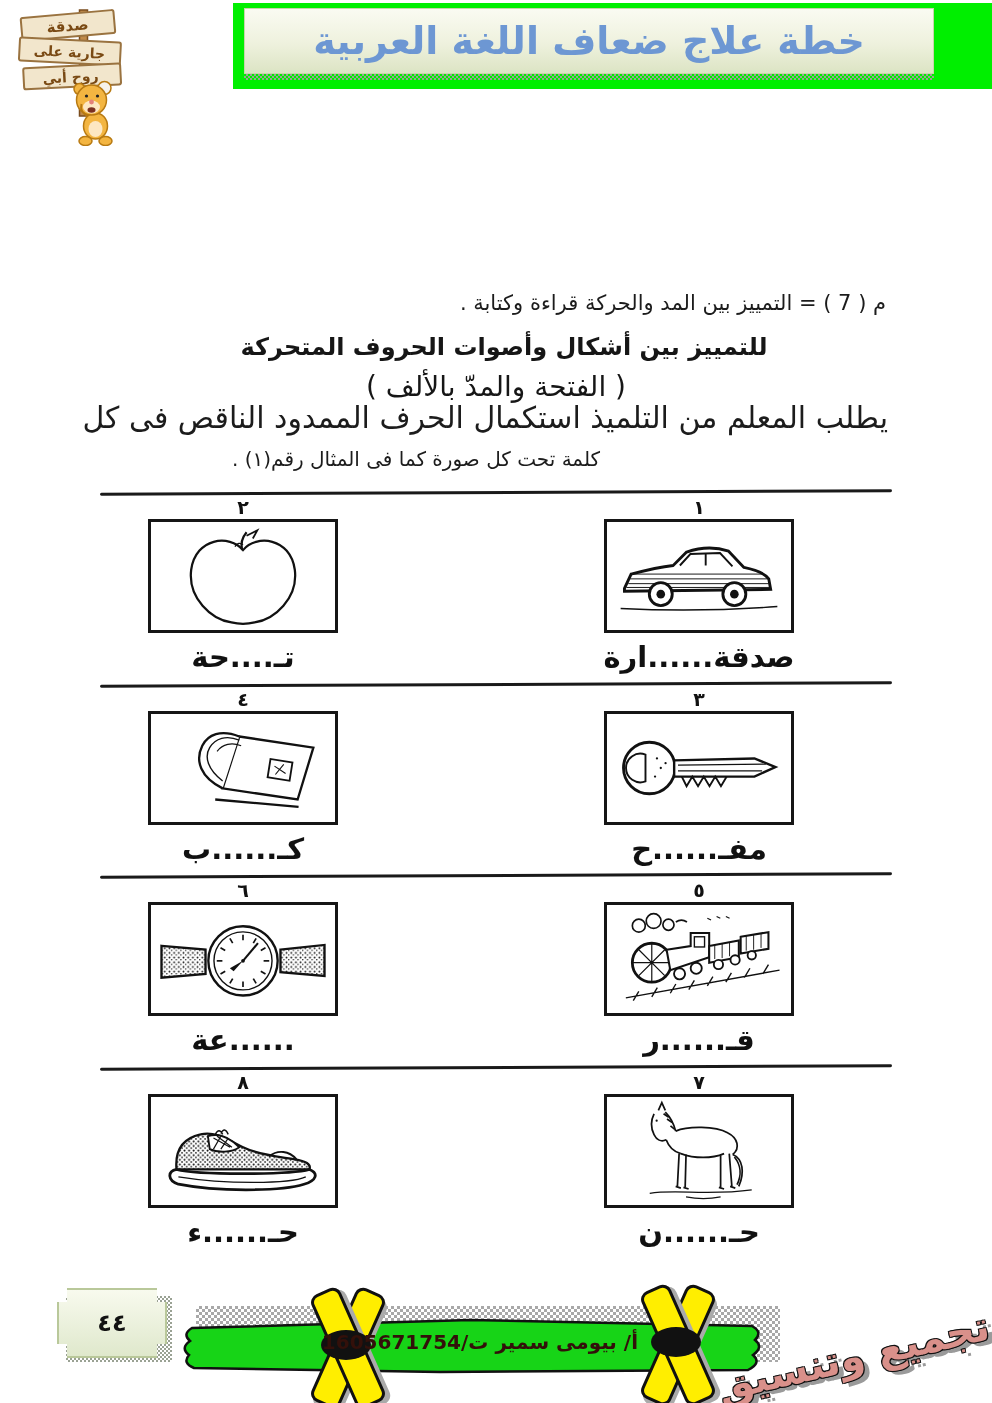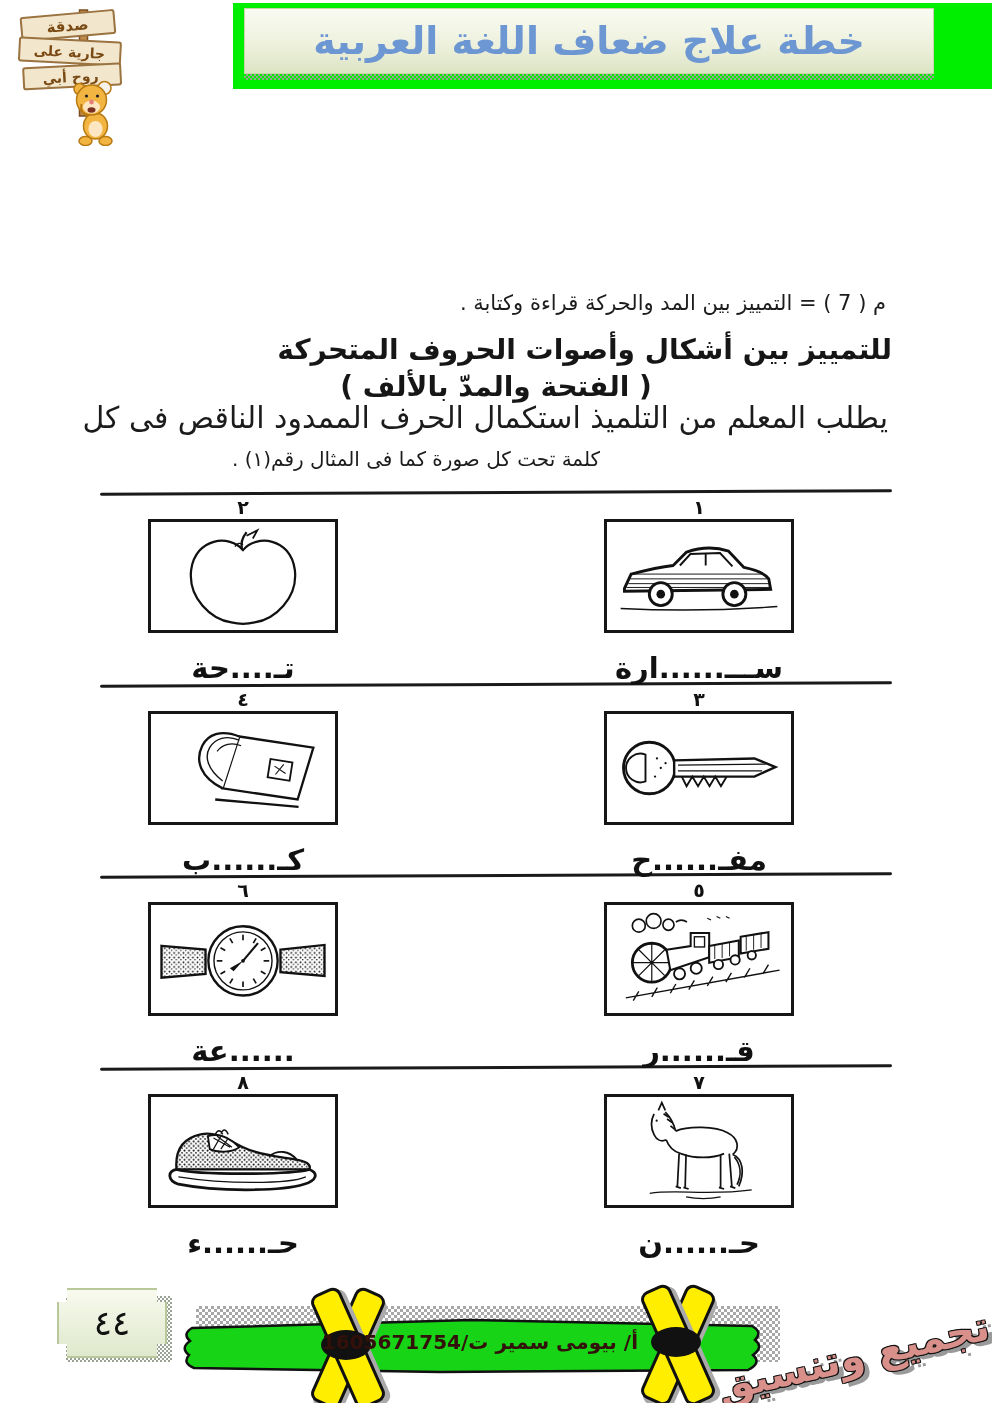--- a/index.html
+++ b/index.html
@@ -15,42 +15,42 @@
   .checker{background-image:linear-gradient(45deg,#9aa294 25%,transparent 25%,transparent 75%,#9aa294 75%),
     linear-gradient(45deg,#9aa294 25%,transparent 25%,transparent 75%,#9aa294 75%);
     background-size:4px 4px;background-position:0 0,2px 2px;}
   .header-dots{position:absolute;left:11px;top:71px;width:690px;height:6px;}
 
   .bear-sign{position:absolute;left:6px;top:4px;width:138px;height:142px;}
 
   
   .rtl{direction:rtl;}
   .objective-line{position:absolute;right:106px;top:291px;font-size:21px;color:#1c1c1c;white-space:nowrap;}
-  .heading1{position:absolute;left:100px;top:333px;width:792px;text-align:right;font-size:28px;font-weight:bold;color:#161616;}
-  .heading2{position:absolute;left:100px;top:370px;width:792px;text-align:center;font-size:28px;font-weight:bold;color:#161616;}
+  .heading1{position:absolute;left:108px;top:333px;width:792px;text-align:center;font-size:24px;font-weight:bold;color:#161616;}
+  .heading2{position:absolute;left:100px;top:370px;width:792px;text-align:center;font-size:28px;font-weight:normal;color:#161616;}
   .instr1{position:absolute;right:104px;top:400px;font-size:30px;color:#1c1c1c;white-space:nowrap;}
   .instr2{position:absolute;left:232px;top:447px;font-size:20px;color:#1c1c1c;white-space:nowrap;}
 
   
   .divider{position:absolute;left:100px;width:792px;height:3px;background:#1a1a1a;border-radius:2px;transform:rotate(-0.25deg);}
   .cell{position:absolute;width:190px;display:flex;flex-direction:column;align-items:center;}
   .num{font-size:19px;font-weight:bold;color:#111;height:23px;line-height:23px;}
   .pic-box{width:184px;height:108px;border:3px solid #161616;background:#fff;
     display:flex;align-items:center;justify-content:center;overflow:hidden;}
-  .word{margin-top:18px;font-size:29px;font-weight:bold;color:#111;direction:rtl;white-space:nowrap;}
+  .word{margin-top:7px;font-size:29px;font-weight:bold;color:#111;direction:rtl;white-space:nowrap;}
 
   
   .page-badge-shadow{position:absolute;left:66px;top:1296px;width:106px;height:66px;}
   .page-badge{position:absolute;left:57px;top:1288px;width:106px;height:66px;
     background:linear-gradient(180deg,#f8faee,#dfe8cc);border:2px solid #b9c89a;
     clip-path:polygon(0 14px,10px 14px,10px 0,calc(100% - 10px) 0,calc(100% - 10px) 14px,100% 14px,
       100% calc(100% - 14px),calc(100% - 10px) calc(100% - 14px),calc(100% - 10px) 100%,10px 100%,
       10px calc(100% - 14px),0 calc(100% - 14px));
     display:flex;align-items:center;justify-content:center;}
-  .page-badge span{font-size:34px;font-weight:normal;color:#111;}
+  .page-badge span{font-size:24px;font-weight:bold;color:#111;}
   .banner-shadow{position:absolute;left:196px;top:1306px;width:584px;height:56px;
     background-image:linear-gradient(45deg,#a8a8a8 25%,transparent 25%,transparent 75%,#a8a8a8 75%),
     linear-gradient(45deg,#a8a8a8 25%,transparent 25%,transparent 75%,#a8a8a8 75%);
     background-size:6px 6px;background-position:0 0,3px 3px;}
   .footer-banner{position:absolute;left:170px;top:1312px;width:602px;height:66px;}
   .credit-text{position:absolute;left:392px;top:1330px;width:246px;text-align:center;
     font-size:20px;font-weight:bold;color:#33100a;direction:rtl;white-space:nowrap;z-index:6;}
   .ribbon{position:absolute;width:96px;height:120px;z-index:5;}
   .ribbon .bar{position:absolute;left:34px;top:0;width:26px;height:118px;background:#ffee00;
     border:3px solid #111;border-radius:9px;box-shadow:4px 4px 0 #aaaaaa;}
@@ -130,21 +130,21 @@
           <line x1="16" y1="58" x2="163" y2="58"></line>
             <line x1="14" y1="62" x2="164" y2="62"></line>
         </g>
         <circle cx="50" cy="69" r="12" fill="#fff" stroke="#111" stroke-width="3"></circle>
         <circle cx="50" cy="69" r="4.5" fill="#111"></circle>
         <circle cx="127" cy="69" r="12" fill="#fff" stroke="#111" stroke-width="3"></circle>
         <circle cx="127" cy="69" r="4.5" fill="#111"></circle>
         <path d="M8 84 Q90 88 172 82" fill="none" stroke="#111" stroke-width="1.5"></path>
       </svg>
     </div>
-    <div class="word">ســـ......ارة</div>
+    <div class="word">صدقة......ارة</div>
   </div>
 
   <div class="cell" style="left:148px;top:496px">
     <div class="num">٢</div>
     <div class="pic-box">
       <svg viewBox="0 0 150 114" width="134" height="102">
         <path d="M75 28 C60 10 22 14 17 50 C13 82 40 106 62 109 C70 111 80 111 88 109 C110 106 137 82 133 50 C128 14 90 10 75 28 Z" fill="#fff" stroke="#111" stroke-width="2.5"></path>
         <path d="M74 28 C72 20 74 14 79 8" fill="none" stroke="#111" stroke-width="2.5"></path>
         <path d="M79 12 L91 6 L86 15" fill="none" stroke="#111" stroke-width="2"></path>
         <path d="M66 24 q4 -6 9 -2" fill="none" stroke="#111" stroke-width="1.5"></path>

